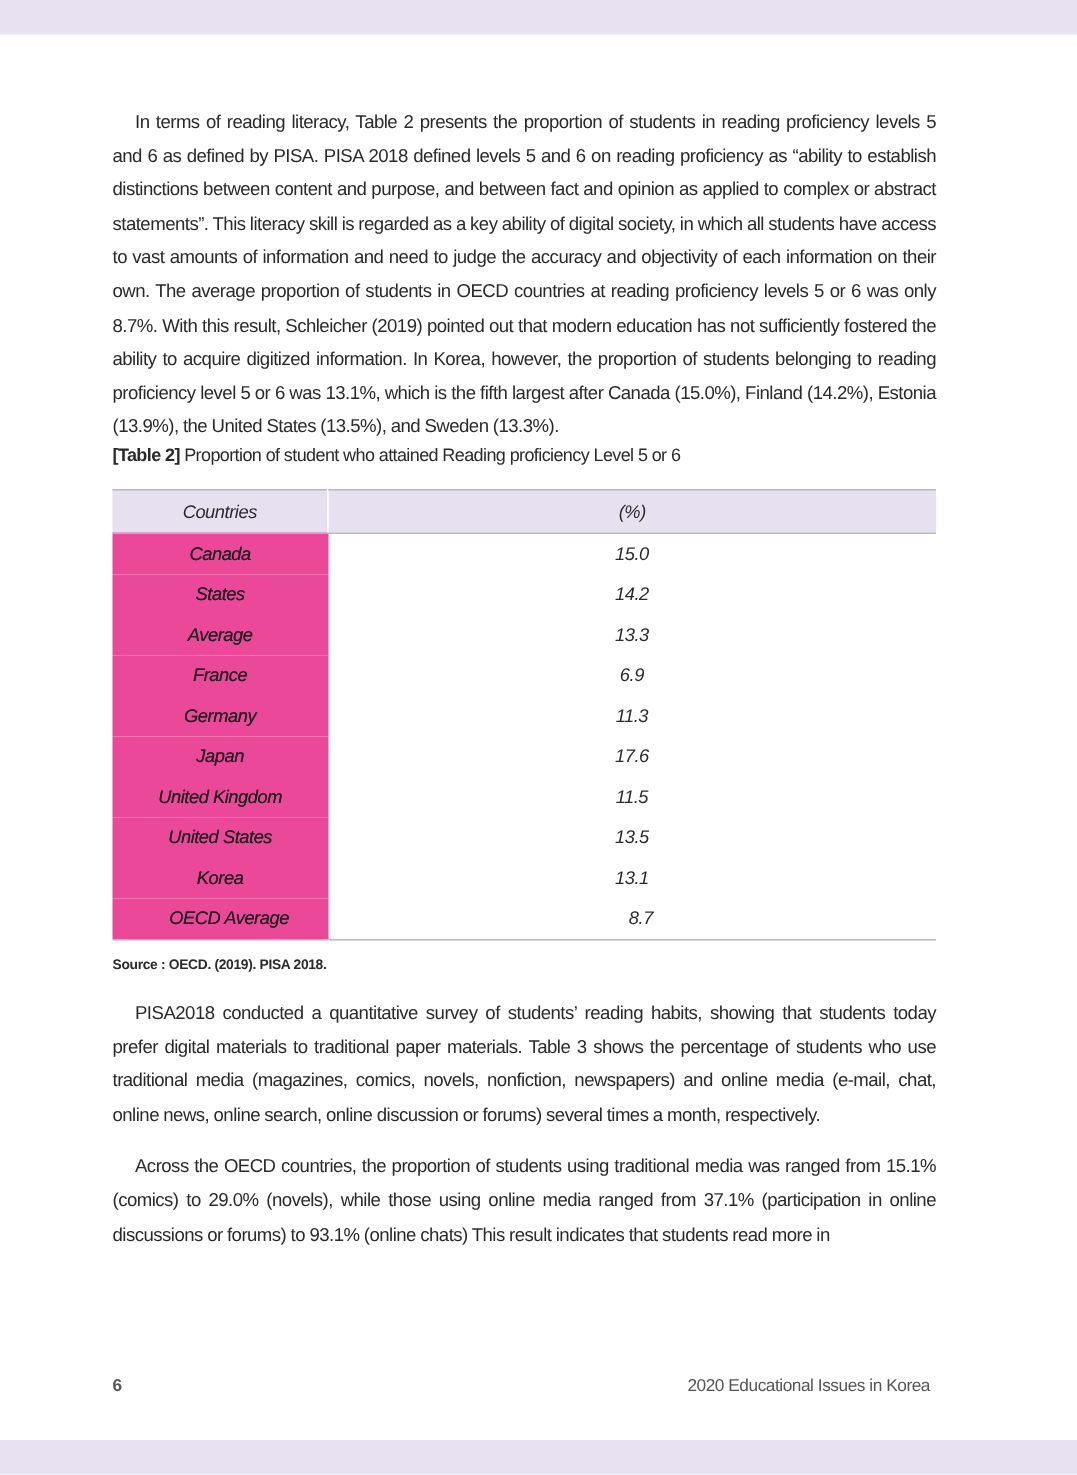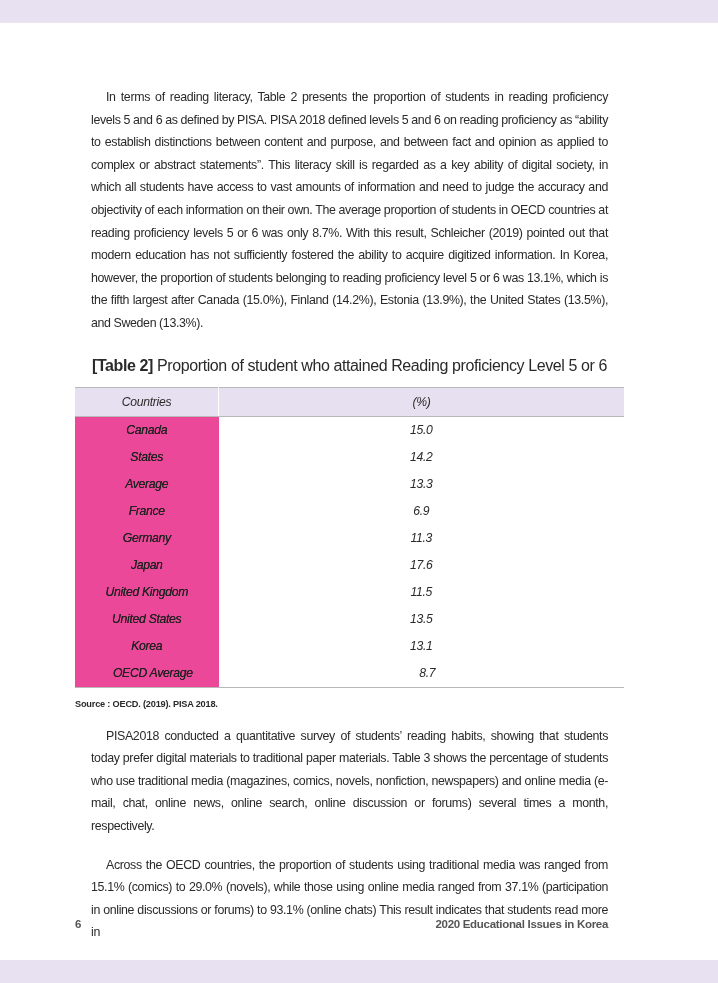--- a/index.html
+++ b/index.html
@@ -6,45 +6,45 @@
     body {
       width: 718px; height: 983px; position: relative; overflow: hidden;
       background: #ffffff;
       font-family: "Liberation Sans", "DejaVu Sans", sans-serif;
       color: #2a2a2a;
     }
     .band-top { position: absolute; left: 0; top: 0; width: 718px; height: 22px; background: #e8e1f1; border-bottom: 1px solid #ece6f4; }
     .band-bottom { position: absolute; left: 0; top: 960px; width: 718px; height: 23px; background: #e8e1f1; }
     .content { position: absolute; left: 75px; top: 70px; width: 549px; }
     p.body {
-      margin: 16px; font-size: 12.4px; line-height: 22.6px; text-align: justify;
+      margin: 0; font-size: 12.4px; line-height: 22.6px; text-align: justify;
       text-indent: 15px; letter-spacing: -0.35px; word-spacing: -0.2px;
     }
     .caption {
-      text-align: center; font-size: 16px; font-weight: normal; letter-spacing: -0.4px;
-      margin-top: 22px; height: 20px;
+      font-size: 12px; font-weight: normal; letter-spacing: -0.4px;
+      height: 20px;
     }
     .caption b { font-weight: bold; }
     table.tbl {
       margin-top: 10px; width: 549px; border-collapse: collapse; font-size: 12.2px; letter-spacing: -0.3px; font-style: italic;
     }
     table.tbl th {
       background: #e7e0f0; height: 26px; font-weight: normal;
       border-top: 1px solid #b8b8b8; border-bottom: 1px solid #b8b8b8;
     }
     table.tbl th.c1 { width: 141px; border-right: 1px solid #ffffff; }
     table.tbl td { height: 27px; text-align: center; padding: 0; }
     table.tbl td.c1 { background: #ec4899; font-weight: normal; color: #222; text-shadow: 0 0 0.3px #222; }
     table.tbl tr:last-child td { border-bottom: 1px solid #b8b8b8; padding-left: 12px; }
     .source { font-size: 9.2px; font-weight: bold; margin-top: 11px; letter-spacing: -0.2px; height: 14px; }
     .p2 { margin-top: 12px !important; }
     .p3 { margin-top: 12px !important; }
     .footer { position: absolute; top: 918px; left: 75px; width: 549px; font-size: 11.5px; color: #555; letter-spacing: -0.3px; }
     .footer .pg { position: absolute; left: 0; top: 0; font-weight: bold; }
-    .footer .title { position: absolute; right: 16px; top: 0; font-weight: bold; }
+    .footer .title { position: absolute; right: 4px; top: 0; font-weight: normal; }
   </style>
 </head>
 <body>
 
 <div class="band-top"></div>
 
 <div class="content">
   <p class="body">In terms of reading literacy, Table 2 presents the proportion of students in reading proficiency levels 5 and 6 as defined by PISA. PISA 2018 defined levels 5 and 6 on reading proficiency as “ability to establish distinctions between content and purpose, and between fact and opinion as applied to complex or abstract statements”. This literacy skill is regarded as a key ability of digital society, in which all students have access to vast amounts of information and need to judge the accuracy and objectivity of each information on their own. The average proportion of students in OECD countries at reading proficiency levels 5 or 6 was only 8.7%. With this result, Schleicher (2019) pointed out that modern education has not sufficiently fostered the ability to acquire digitized information. In Korea, however, the proportion of students belonging to reading proficiency level 5 or 6 was 13.1%, which is the fifth largest after Canada (15.0%), Finland (14.2%), Estonia (13.9%), the United States (13.5%), and Sweden (13.3%).</p>
 
   <div class="caption">

